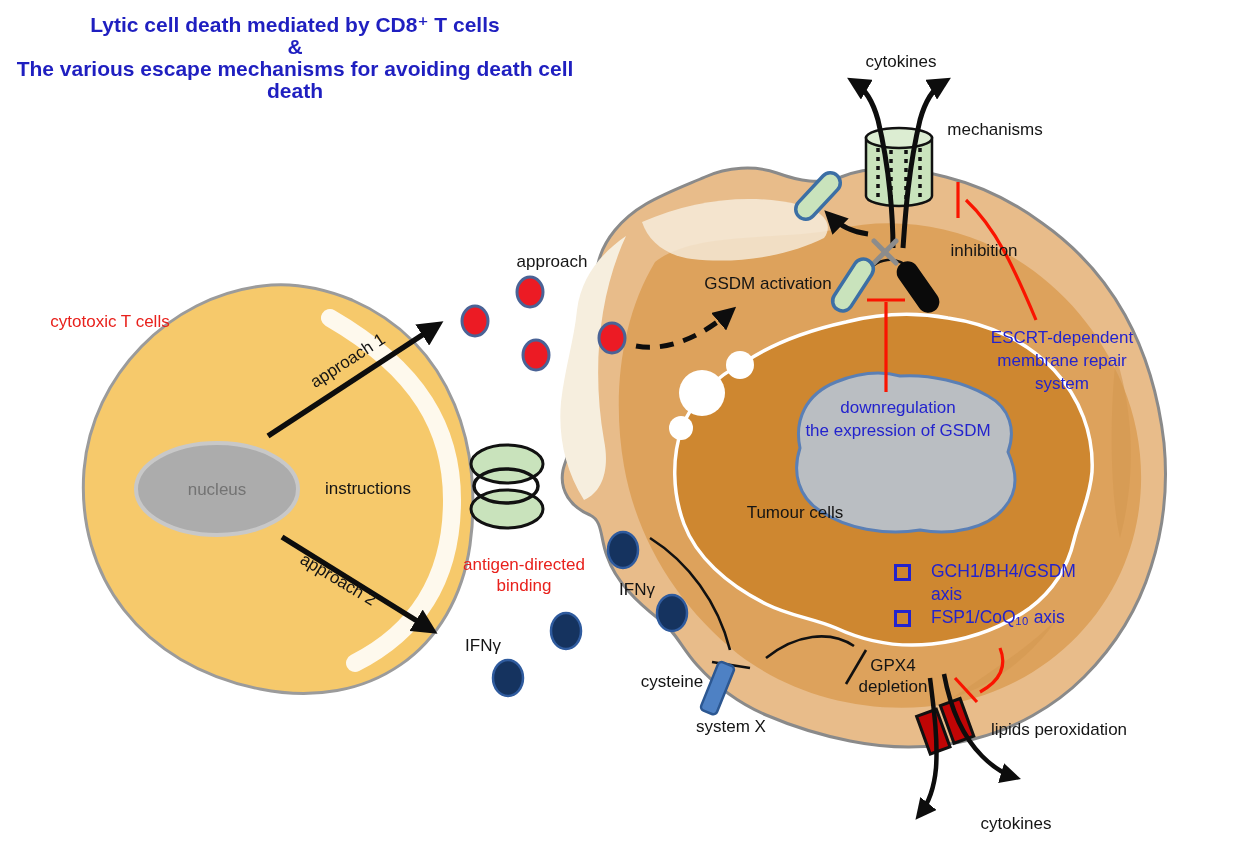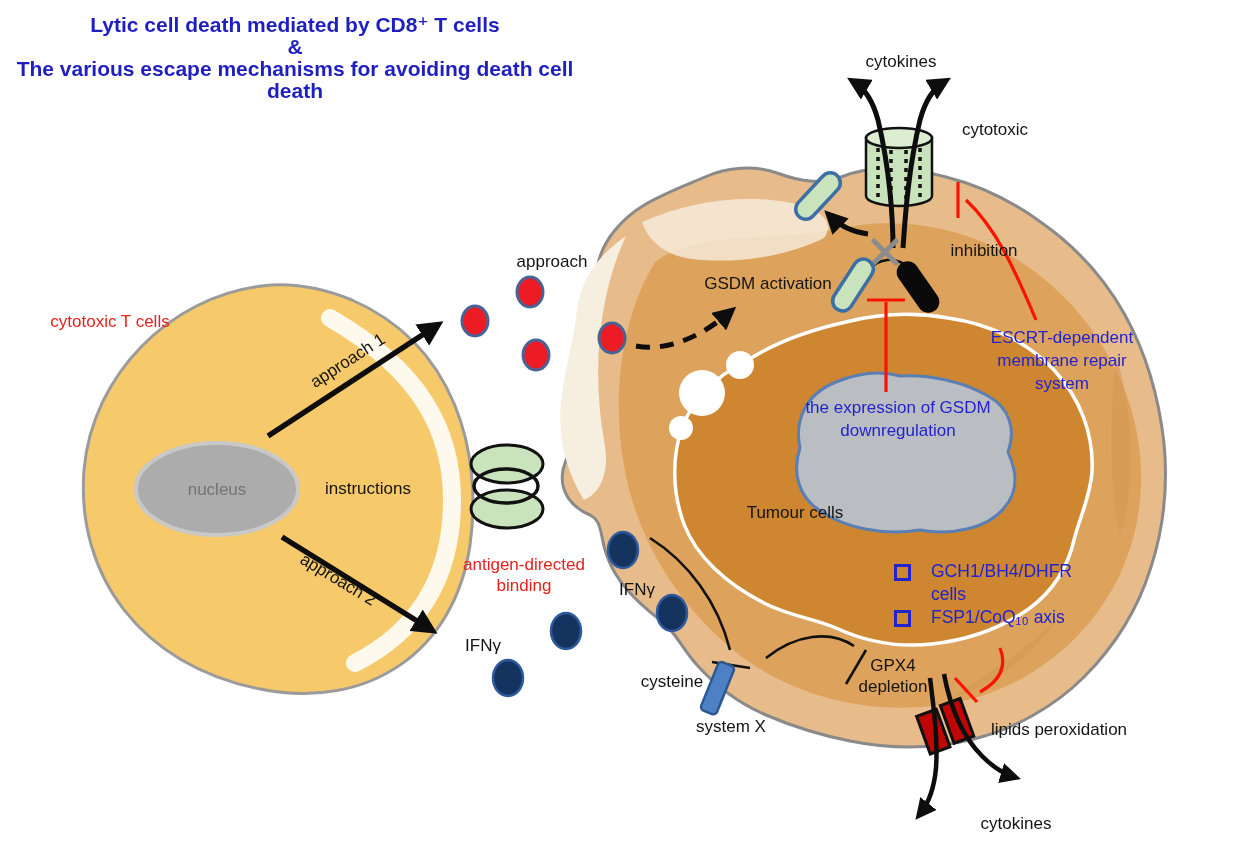--- a/index.html
+++ b/index.html
@@ -146,41 +146,41 @@
 
 <div class="lbl red" style="left:110px;top:322px">cytotoxic T cells</div>
 <div class="lbl white" style="left:217px;top:490px">nucleus</div>
 <div class="lbl" style="left:368px;top:489px">instructions</div>
 <div class="lbl rot1" style="left:348px;top:361px">approach 1</div>
 <div class="lbl rot2" style="left:338px;top:580px">approach 2</div>
 <div class="lbl" style="left:552px;top:262px">approach</div>
 <div class="lbl red wrap" style="left:524px;top:575px;width:140px">antigen-directed binding</div>
 
 <div class="lbl" style="left:901px;top:62px">cytokines</div>
-<div class="lbl" style="left:995px;top:130px">cytotoxic</div>
+<div class="lbl" style="left:995px;top:130px">mechanisms</div>
 <div class="lbl" style="left:984px;top:251px">inhibition</div>
 <div class="lbl" style="left:768px;top:284px">GSDM activation</div>
 <div class="lbl blue wrap" style="left:1062px;top:360px;width:150px;line-height:23px">ESCRT-dependent membrane repair system</div>
 
 <div class="lbl blue wrap" style="left:898px;top:419px;width:240px;line-height:23px">
+  <span style="display:block">downregulation</span>
   <span style="display:block">the expression of GSDM</span>
-  <span style="display:block">downregulation</span>
 </div>
 <div class="lbl" style="left:795px;top:513px">Tumour cells</div>
 
 <div class="lbl" style="left:483px;top:646px">IFNγ</div>
 <div class="lbl" style="left:637px;top:590px">IFNγ</div>
 <div class="lbl" style="left:672px;top:682px">cysteine</div>
 <div class="lbl" style="left:731px;top:727px">system X</div>
 <div class="lbl wrap" style="left:893px;top:676px;width:88px">GPX4 depletion</div>
 
 <div id="mech">
   <div class="mech-row">
     <span class="sq"></span>
-    <span class="mech-label">GCH1/BH4/DHFR cells</span>
+    <span class="mech-label">GCH1/BH4/GSDM axis</span>
   </div>
   <div class="mech-row">
     <span class="sq"></span>
     <span class="mech-label">FSP1/CoQ₁₀ axis</span>
   </div>
 </div>
 
 <div class="lbl" style="left:1059px;top:730px">lipids peroxidation</div>
 <div class="lbl" style="left:1016px;top:824px">cytokines</div>
 

